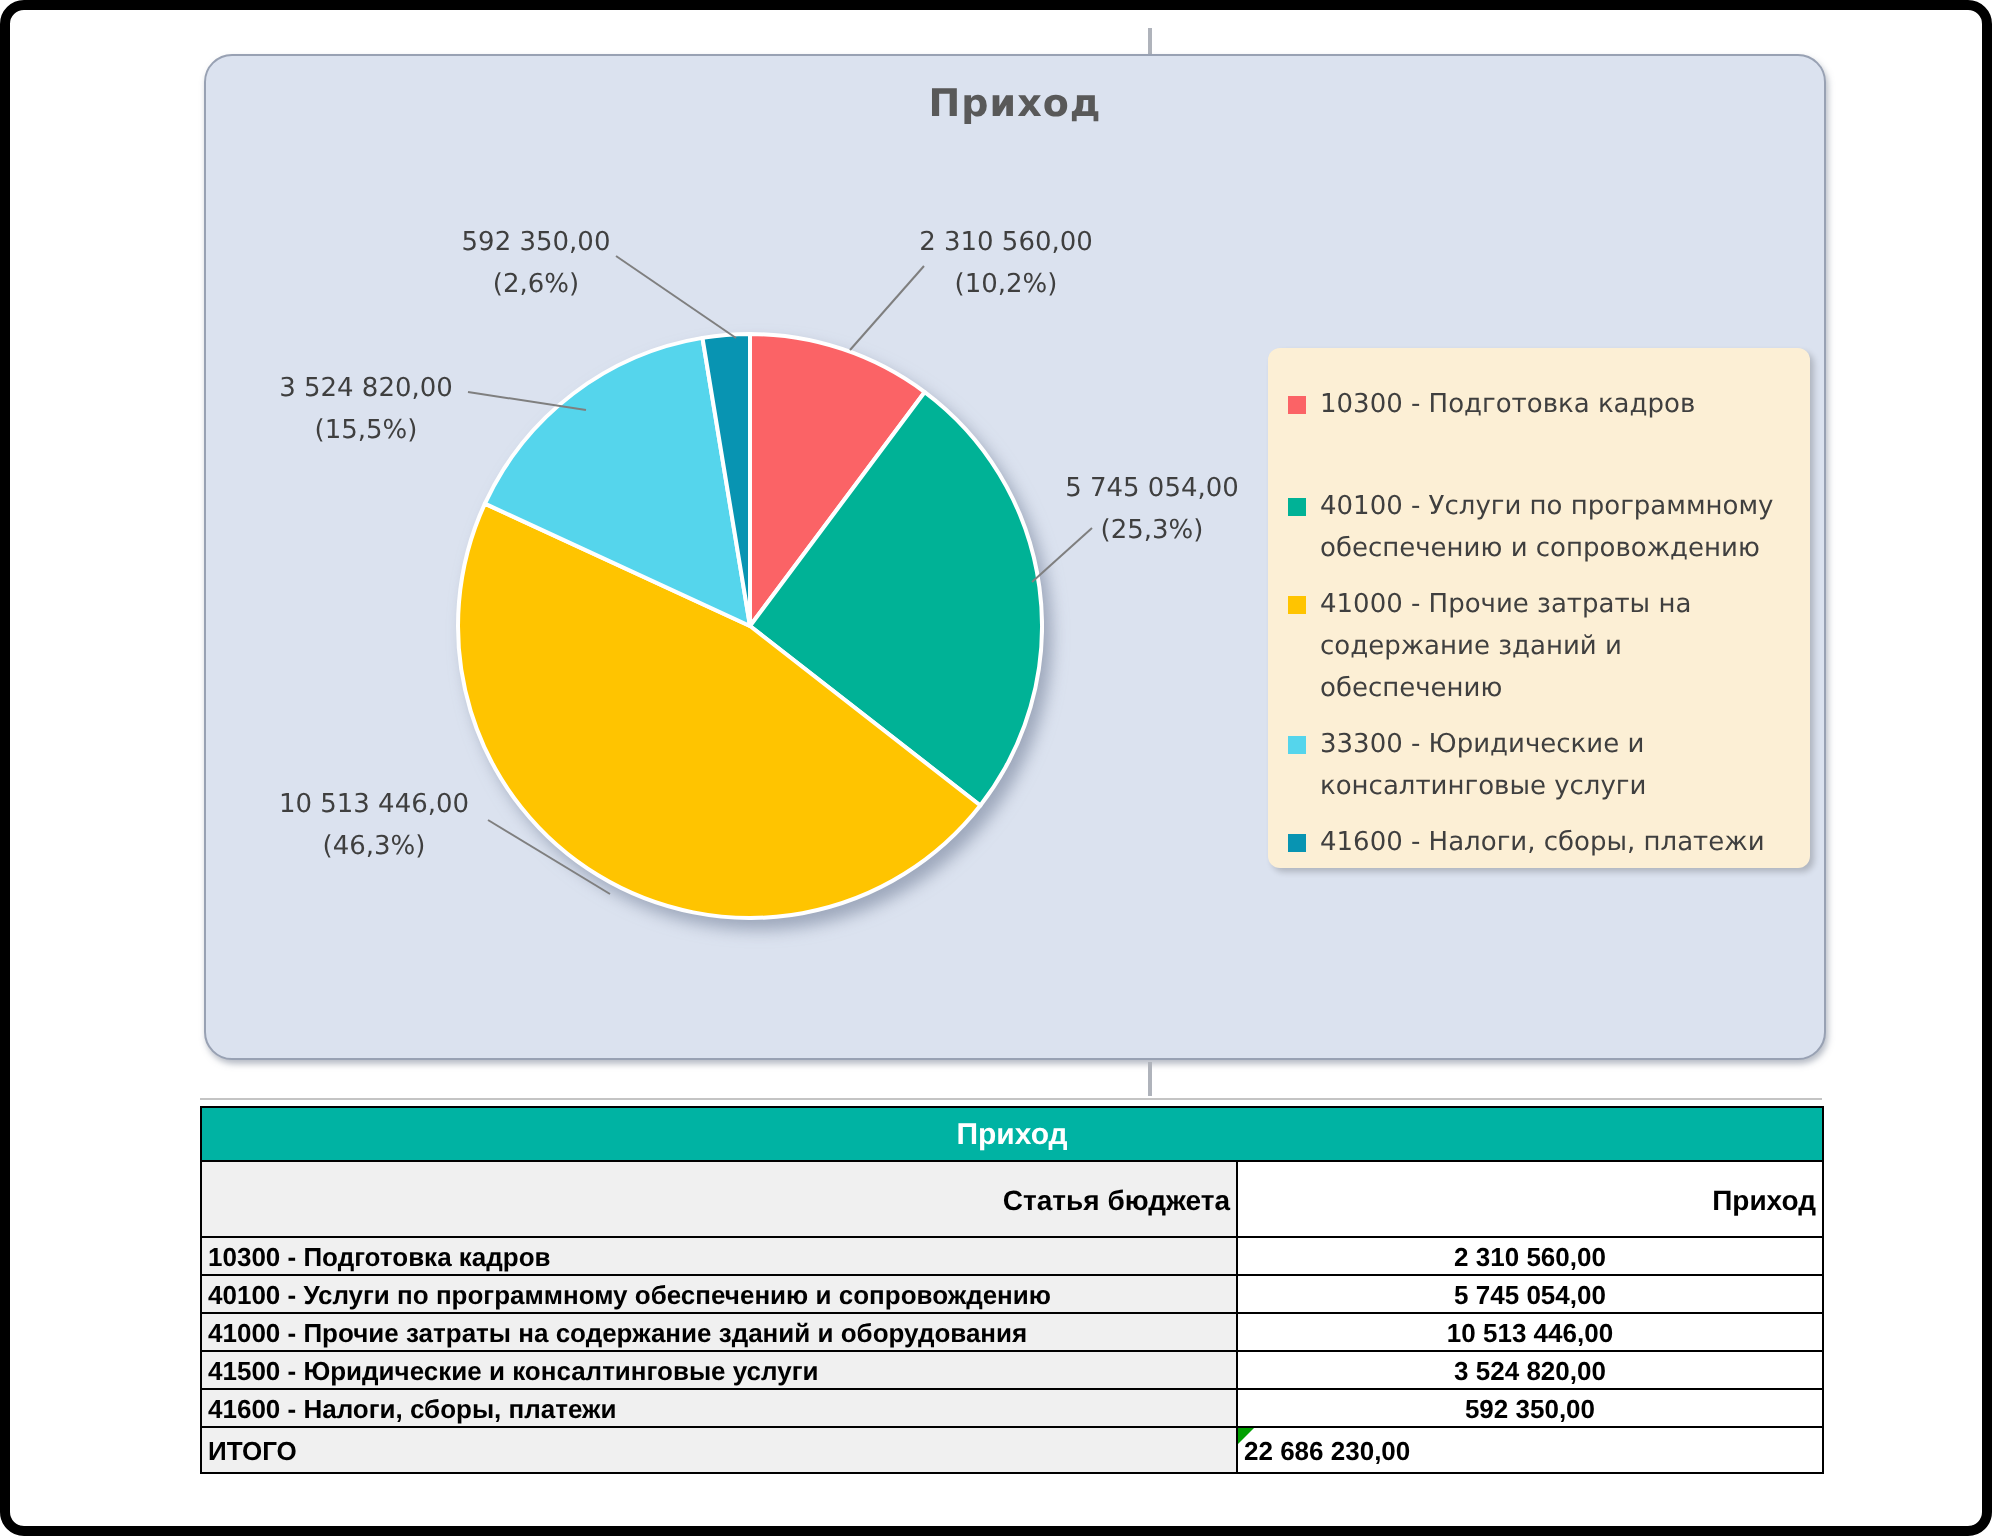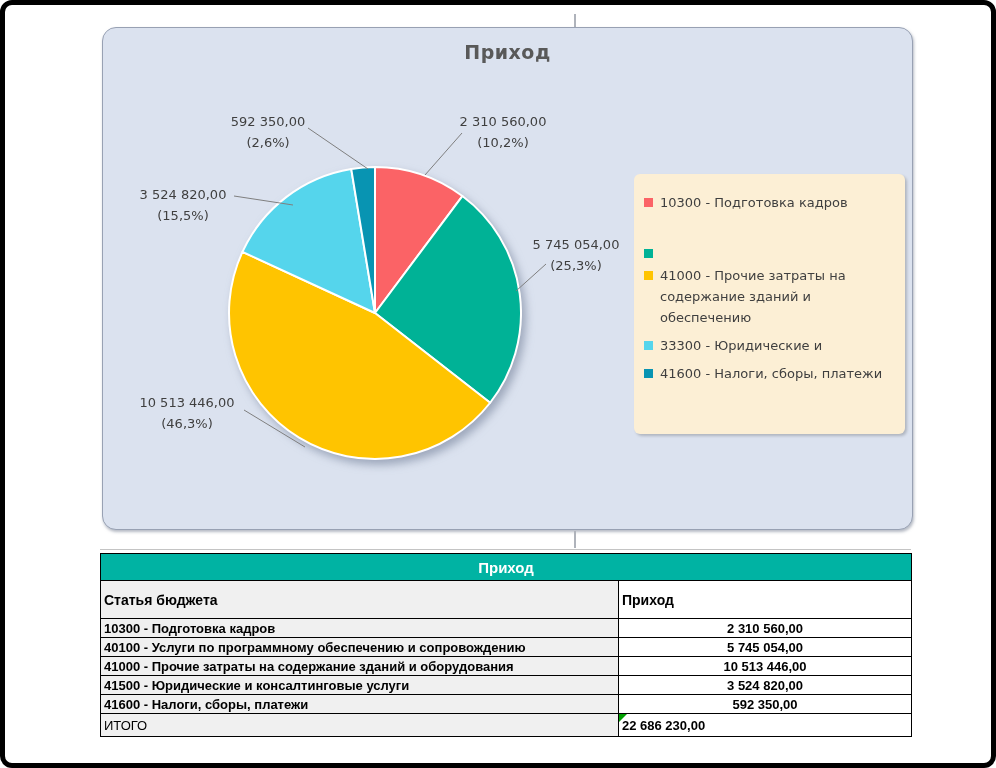--- a/index.html
+++ b/index.html
@@ -45,28 +45,28 @@
   table.budget {
     position:absolute; left:95px; top:548px; width:811px;
     border-collapse:collapse; table-layout:fixed;
     font-family:"Liberation Sans",sans-serif; font-size:13px; color:#000;
   }
   table.budget td, table.budget th { border:1px solid #000; padding:0 3px; overflow:hidden; }
   tr.t-title td {
     background:#00B3A3; color:#fff; font-size:15px; font-weight:bold;
     text-align:center; height:26px;
   }
-  tr.t-head th { height:37px; font-size:14px; text-align:left; font-weight:bold; }
+  tr.t-head th { height:37px; font-size:14px; text-align:right; font-weight:bold; }
   th.col-item  { background:#F0F0F0; }
   th.col-value { background:#fff; }
   tr.t-row { height:19px; }
   tr.t-row td.cell-item  { background:#F0F0F0; font-weight:bold; text-align:left; }
   tr.t-row td.cell-value { background:#fff; font-weight:bold; text-align:center; }
   tr.t-total { height:23px; }
-  tr.t-total td.cell-item  { background:#F0F0F0; font-weight:normal; text-align:left; }
+  tr.t-total td.cell-item  { background:#F0F0F0; font-weight:bold; text-align:left; }
   tr.t-total td.cell-value { background:#fff; font-weight:bold; text-align:left; position:relative; }
   .err-triangle {
     position:absolute; left:0; top:0; width:0; height:0;
     border-top:8px solid #00A000; border-right:8px solid transparent;
   }
 </style>
 </head>
 <body>
 
 <div class="window">
@@ -116,32 +116,37 @@
 
     <div class="legend" id="legend">
         <div class="legend-item gap-after">
           <span class="legend-swatch" style="background: rgb(251, 99, 102);"></span>
           <div>
             <div>10300  - Подготовка кадров</div>
           </div>
         </div>
         <div class="legend-item">
           <span class="legend-swatch" style="background: rgb(0, 178, 150);"></span>
+          <div>
+            <div>40100  - Услуги по программному</div>
+            <div>обеспечению и сопровождению</div>
+          </div>
         </div>
         <div class="legend-item">
           <span class="legend-swatch" style="background: rgb(255, 196, 0);"></span>
           <div>
             <div>41000  - Прочие затраты на</div>
             <div>содержание зданий и обеспечению</div>
           </div>
         </div>
         <div class="legend-item">
           <span class="legend-swatch" style="background: rgb(85, 213, 236);"></span>
           <div>
             <div>33300  - Юридические и</div>
+            <div>консалтинговые услуги</div>
           </div>
         </div>
         <div class="legend-item">
           <span class="legend-swatch" style="background: rgb(8, 148, 178);"></span>
           <div>
             <div>41600  - Налоги, сборы, платежи</div>
           </div>
         </div>
       </div>
   </div>

